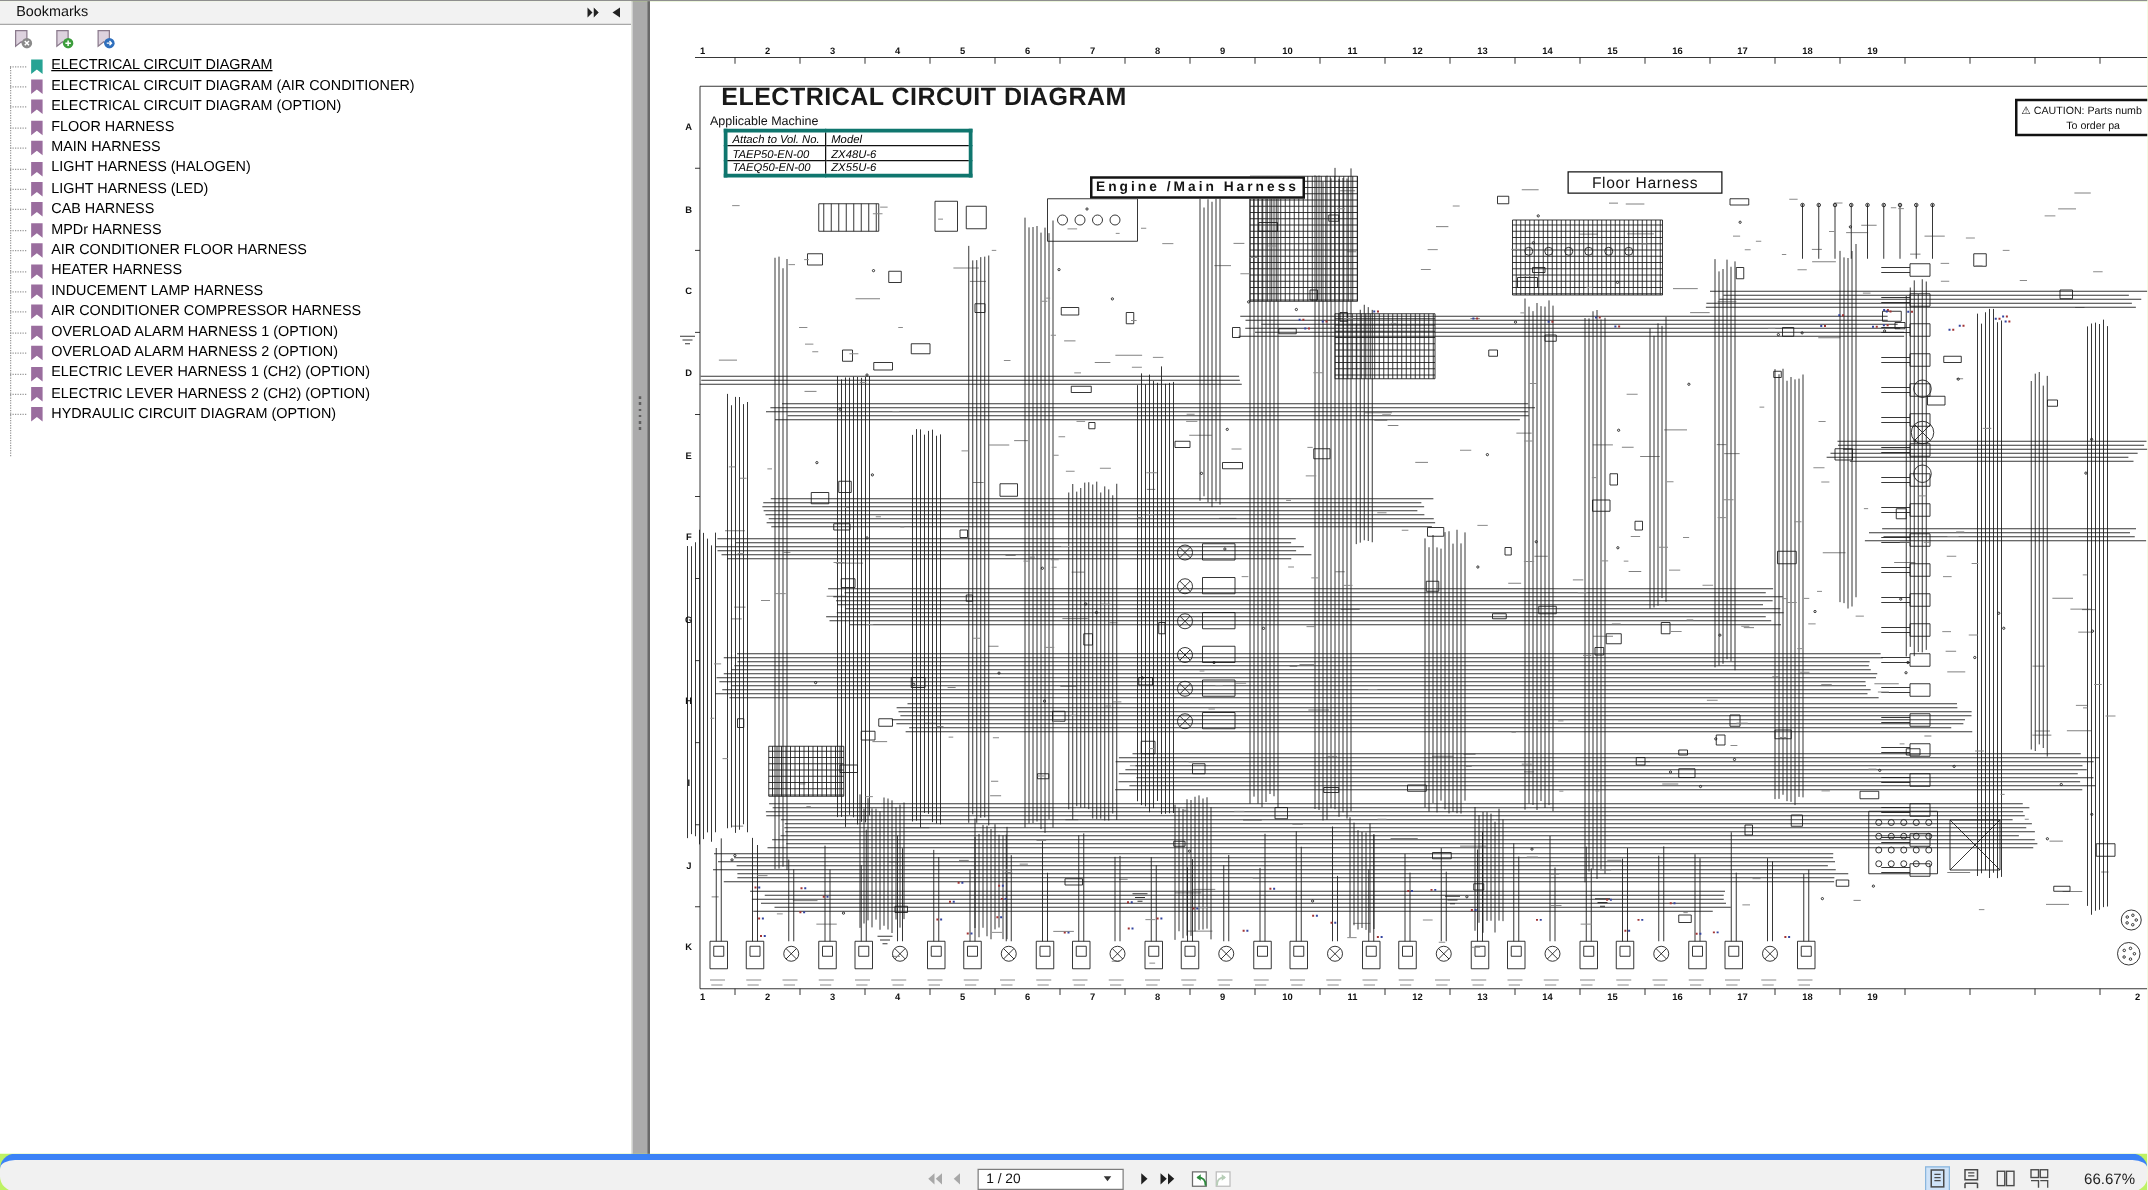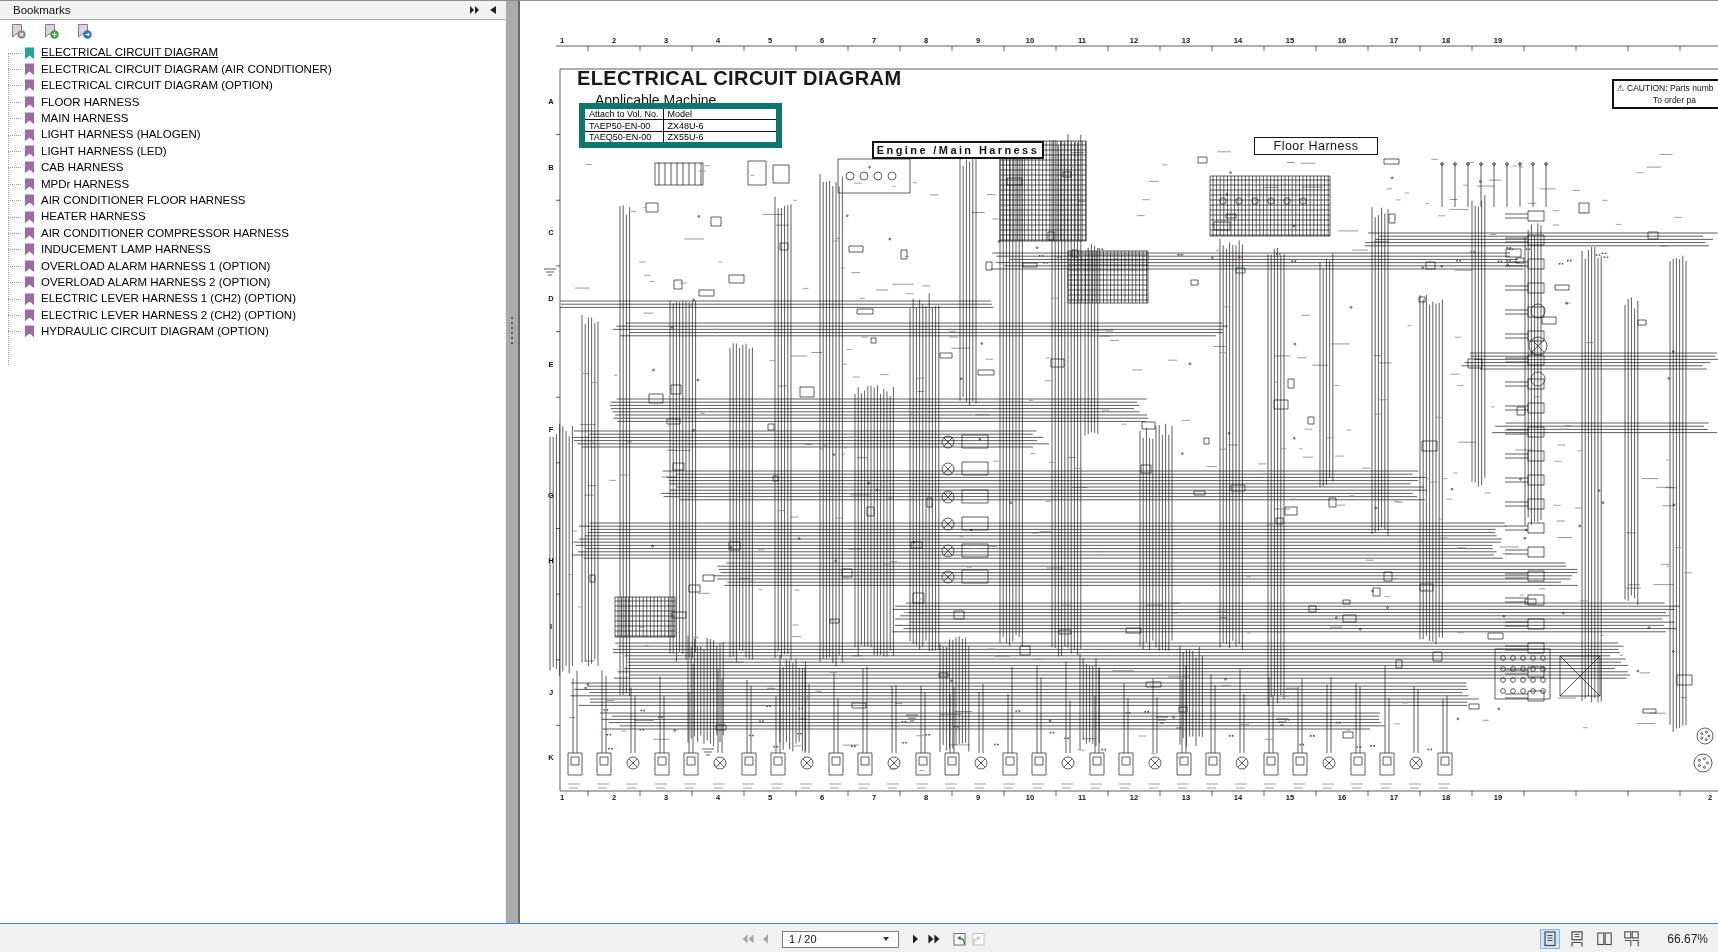--- a/index.html
+++ b/index.html
@@ -30,43 +30,43 @@
     border-left:1px solid #f0f0f0;border-right:2px solid #696969;cursor:col-resize;}
   #splitter .grip{position:absolute;left:5px;top:316px;width:2px;height:30px;
     background:repeating-linear-gradient(#5f5f5f 0 2px,transparent 2px 5px);}
 
   
   #doc-area{position:relative;width:1198px;height:922px;background:#fff;overflow:hidden;flex:none;}
   #schematic{position:absolute;left:0;top:0;}
   .gridnum{position:absolute;font-size:7.5px;font-weight:700;color:#111;transform:translateX(-50%);line-height:1;}
   .gridrow{position:absolute;left:26px;width:10px;text-align:center;font-size:7.5px;font-weight:700;color:#111;line-height:1;}
   #page-title{position:absolute;left:57px;top:66px;font-size:20px;font-weight:700;letter-spacing:.4px;color:#191919;white-space:nowrap;}
-  #applicable{position:absolute;left:75px;top:91px;font-size:14px;color:#111;}
-  #machine-table{position:absolute;left:59px;top:102px;border-collapse:collapse;border:6px solid #0f766e;}
+  #applicable{position:absolute;left:48px;top:91px;font-size:10px;color:#111;}
+  #machine-table{position:absolute;left:59px;top:102px;border-collapse:collapse;border:3px solid #0f766e;font-style:italic;}
   #machine-table th,#machine-table td{border:1px solid #111;font-size:9px;font-weight:400;
     text-align:left;padding:0 4px;height:12px;white-space:nowrap;}
   #machine-table th:first-child,#machine-table td:first-child{width:80px;}
   #machine-table th:last-child,#machine-table td:last-child{width:116px;}
   #caution-box{position:absolute;left:1092px;top:78px;width:150px;height:30px;border:2px solid #111;
     font-size:8.5px;color:#111;padding:1px 3px;line-height:1.45;white-space:nowrap;background:#fff;}
   #caution-box .l2{padding-left:36px;display:block;}
   .sec-label{position:absolute;border:2px solid #141414;background:#fff;display:flex;
     align-items:center;justify-content:center;color:#141414;white-space:nowrap;}
   #engine-label{left:352px;top:140px;width:172px;height:18px;font-size:11px;font-weight:700;letter-spacing:2.4px;}
   #floor-label{left:734px;top:136px;width:124px;height:18px;border-width:1.5px;font-size:12.5px;font-weight:500;letter-spacing:.5px;}
   #monitor-box{position:absolute;left:867px;top:150px;width:185px;height:83px;border:1px solid #141414;}
   #monitor-title{position:absolute;left:3px;top:-4px;font-size:7.5px;color:#141414;background:#fff;padding:0 2px;line-height:1;}
   #lcd-box{position:absolute;left:6px;top:33px;width:26px;height:31px;border:1px solid #141414;
     font-size:6.5px;display:flex;align-items:center;justify-content:center;color:#141414;}
   #cpu-box{position:absolute;left:38px;top:57px;width:142px;height:17px;border:1px solid #141414;
     font-size:7px;display:flex;align-items:center;justify-content:center;color:#141414;}
 
   
   #bottom-toolbar{position:absolute;left:0;top:922px;width:1718px;height:30px;background:#f1f1f1;
-    border-top:1px solid #3b82f6;}
+    border-top:5px solid #3b82f6;border-radius:12px;}
   .nav-group{position:absolute;left:738px;top:0;height:30px;display:flex;align-items:center;}
   .nav-btn{width:18px;height:18px;display:flex;align-items:center;justify-content:center;cursor:pointer;flex:none;}
   #page-box{width:117px;height:17px;background:#fff;border:1px solid #7c7c7c;display:flex;align-items:center;
     margin:0 8px;flex:none;}
   #page-box input{border:0;outline:0;width:96px;font-size:11px;padding-left:6px;font-family:inherit;color:#111;background:transparent;}
   #page-box .caret{width:0;height:0;border-left:3.5px solid transparent;border-right:3.5px solid transparent;
     border-top:4px solid #333;margin-left:4px;}
   .right-group{position:absolute;right:10px;top:0;height:30px;display:flex;align-items:center;gap:7px;}
   .view-ic{width:20px;height:20px;display:flex;align-items:center;justify-content:center;cursor:pointer;border:1px solid transparent;}
   .view-ic.active{background:#cfe3f8;border:1px solid #8ab6dd;}
@@ -184,28 +184,28 @@
             <svg class="bm-flag" viewBox="0 0 12 14">
               <path d="M1,0.5 h10 v12.8 l-5,-4.1 l-5,4.1 z" fill="#9a6d9e"></path>
             </svg>
             <span class="bm-label">HEATER HARNESS</span>
           </div>
           <div class="bm-item">
             <span class="bm-stub"></span>
             <svg class="bm-flag" viewBox="0 0 12 14">
               <path d="M1,0.5 h10 v12.8 l-5,-4.1 l-5,4.1 z" fill="#9a6d9e"></path>
             </svg>
+            <span class="bm-label">INDUCEMENT LAMP HARNESS</span>
+          </div>
+          <div class="bm-item">
+            <span class="bm-stub"></span>
+            <svg class="bm-flag" viewBox="0 0 12 14">
+              <path d="M1,0.5 h10 v12.8 l-5,-4.1 l-5,4.1 z" fill="#9a6d9e"></path>
+            </svg>
             <span class="bm-label">AIR CONDITIONER COMPRESSOR HARNESS</span>
-          </div>
-          <div class="bm-item">
-            <span class="bm-stub"></span>
-            <svg class="bm-flag" viewBox="0 0 12 14">
-              <path d="M1,0.5 h10 v12.8 l-5,-4.1 l-5,4.1 z" fill="#9a6d9e"></path>
-            </svg>
-            <span class="bm-label">INDUCEMENT LAMP HARNESS</span>
           </div>
           <div class="bm-item">
             <span class="bm-stub"></span>
             <svg class="bm-flag" viewBox="0 0 12 14">
               <path d="M1,0.5 h10 v12.8 l-5,-4.1 l-5,4.1 z" fill="#9a6d9e"></path>
             </svg>
             <span class="bm-label">OVERLOAD ALARM HARNESS 1 (OPTION)</span>
           </div>
           <div class="bm-item">
             <span class="bm-stub"></span>

